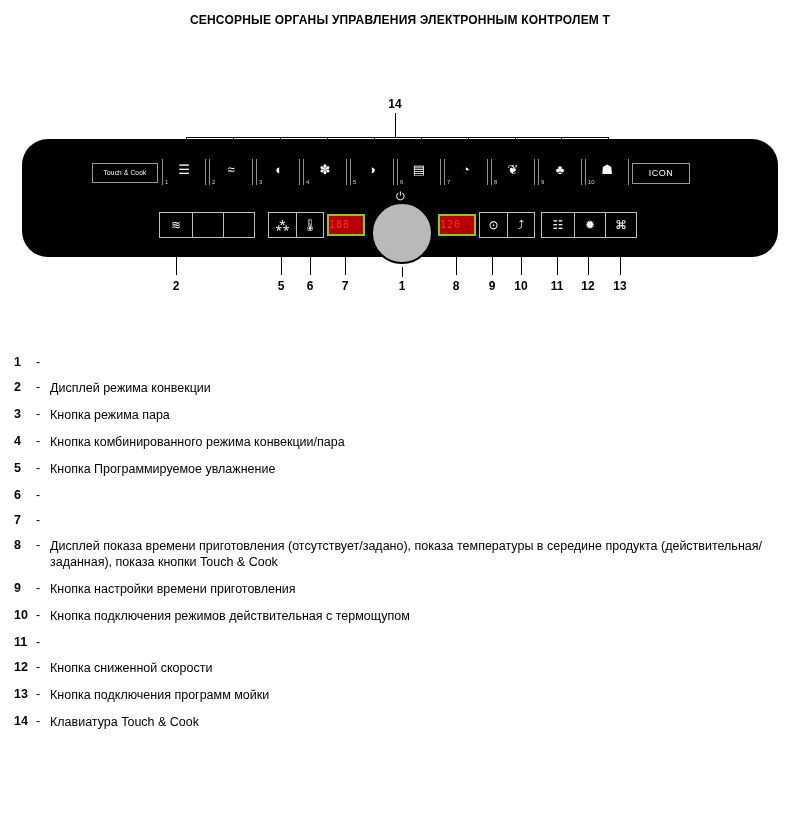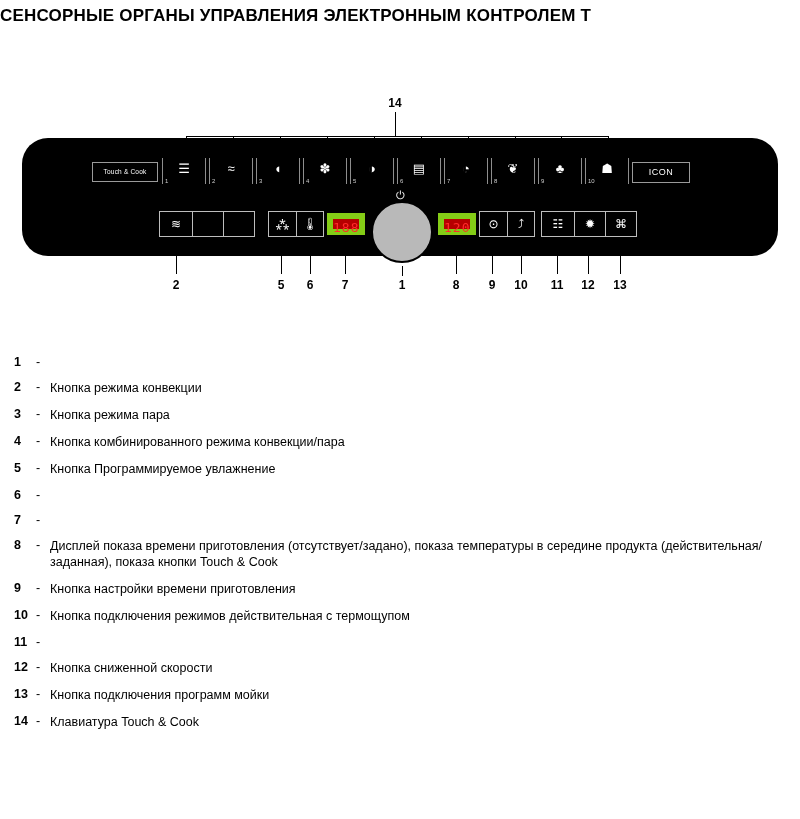--- a/index.html
+++ b/index.html
@@ -11,24 +11,25 @@
     height: 819px;
     background: #ffffff;
     font-family: "Liberation Sans", sans-serif;
     color: #000000;
     position: relative;
     overflow: hidden;
   }
 
   
   .title {
-    font-size: 17px;
+    text-align: center;
+    font-size: 12px;
     font-weight: bold;
     letter-spacing: 0.2px;
-    margin-top: 6px;
+    margin-top: 13px;
   }
 
   
   .diagram {
     position: relative;
     width: 800px;
     height: 290px;
   }
 
   
@@ -120,24 +121,24 @@
     font-size: 12px;
     text-align: center;
     line-height: 24px;
   }
   .cell + .cell { border-left: 1px solid #bdbdbd; }
 
   .seg {
     background: #b60000;
     color: #ff2b2b;
     font-family: "DejaVu Sans Mono", monospace;
-    font-size: 13px;
+    font-size: 10px;
     letter-spacing: 1px;
     line-height: 16px;
-    border: 6px solid #84cc16;
+    border: 2px solid #84cc16;
     box-sizing: border-box;
   }
 
   .knob {
     position: absolute;
     left: 371px;
     top: 175px;
     width: 62px;
     height: 62px;
     border-radius: 50%;
@@ -349,21 +350,21 @@
 
 <div class="legend">
 
   <div class="row">
     <div class="n">1</div>
     <div class="d">-</div>
   </div>
   <div class="row">
     <div class="n">2</div>
     <div class="d">-</div>
-    <div class="t">Кнопка режима конвекции</div>
+    <div class="t">Дисплей режима конвекции</div>
   </div>
   <div class="row">
     <div class="n">3</div>
     <div class="d">-</div>
     <div class="t">Кнопка режима пара</div>
   </div>
   <div class="row">
     <div class="n">4</div>
     <div class="d">-</div>
     <div class="t">Кнопка комбинированного режима конвекции/пара</div>

